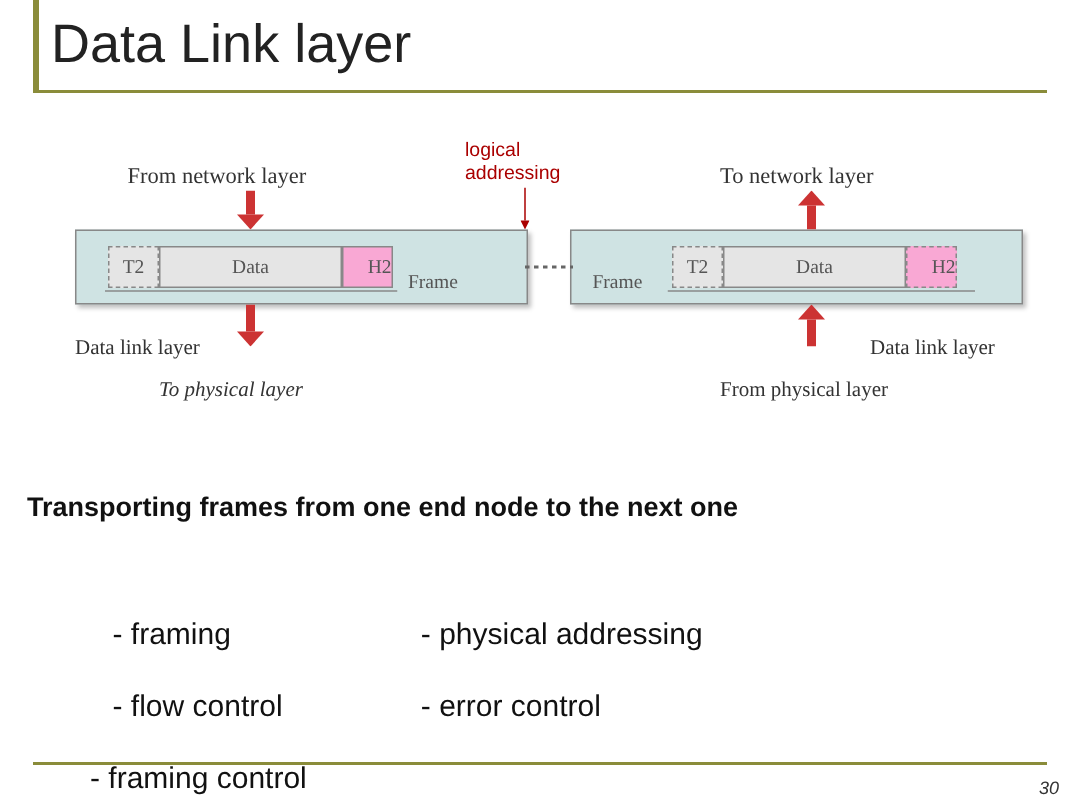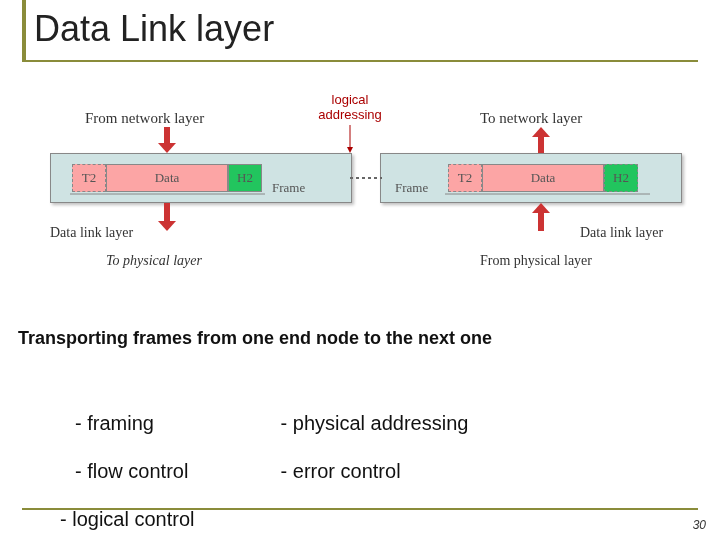--- a/index.html
+++ b/index.html
@@ -47,42 +47,42 @@
     position: absolute;
     font-family: "Times New Roman", serif;
     font-size: 15px;
     color: #333;
   }
   .logical-label {
     position: absolute;
     font-family: Arial, sans-serif;
     font-size: 13px;
     color: #a00;
-    text-align: center;
+    text-align: left;
     line-height: 1.15;
   }
   .layer-box {
     position: absolute;
     height: 48px;
     background: #cfe3e3;
     border: 1px solid #888;
     box-shadow: 2px 2px 3px rgba(0,0,0,0.25);
   }
   .frame-cell {
     position: absolute;
     height: 26px;
-    background: #fca5a5;
+    background: #e5e5e5;
     border: 1px solid #888;
     font-family: "Times New Roman", serif;
     font-size: 13px;
     text-align: center;
     line-height: 26px;
     color: #555;
   }
-  .h2-cell { background: #22c55e; }
+  .h2-cell { background: #f9a8d4; text-align: right; }
   .frame-label {
     position: absolute;
     font-family: "Times New Roman", serif;
     font-size: 13px;
     color: #555;
   }
   .side-label {
     position: absolute;
     font-family: "Times New Roman", serif;
     font-size: 14px;
@@ -204,18 +204,18 @@
 <div class="bullets">
   <div class="row">
     <span class="c1">- framing</span>
     <span class="c2">- physical addressing</span>
   </div>
   <div class="row">
     <span class="c1">- flow control</span>
     <span class="c2">- error control</span>
   </div>
   <div class="row">
-    <span class="c1" style="margin-left:-15px;">- logical control</span>
+    <span class="c1" style="margin-left:-15px;">- framing control</span>
   </div>
 </div>
 
 <div class="bottom-line"></div>
 <div class="page-num">30</div>
 
 </body></html>

